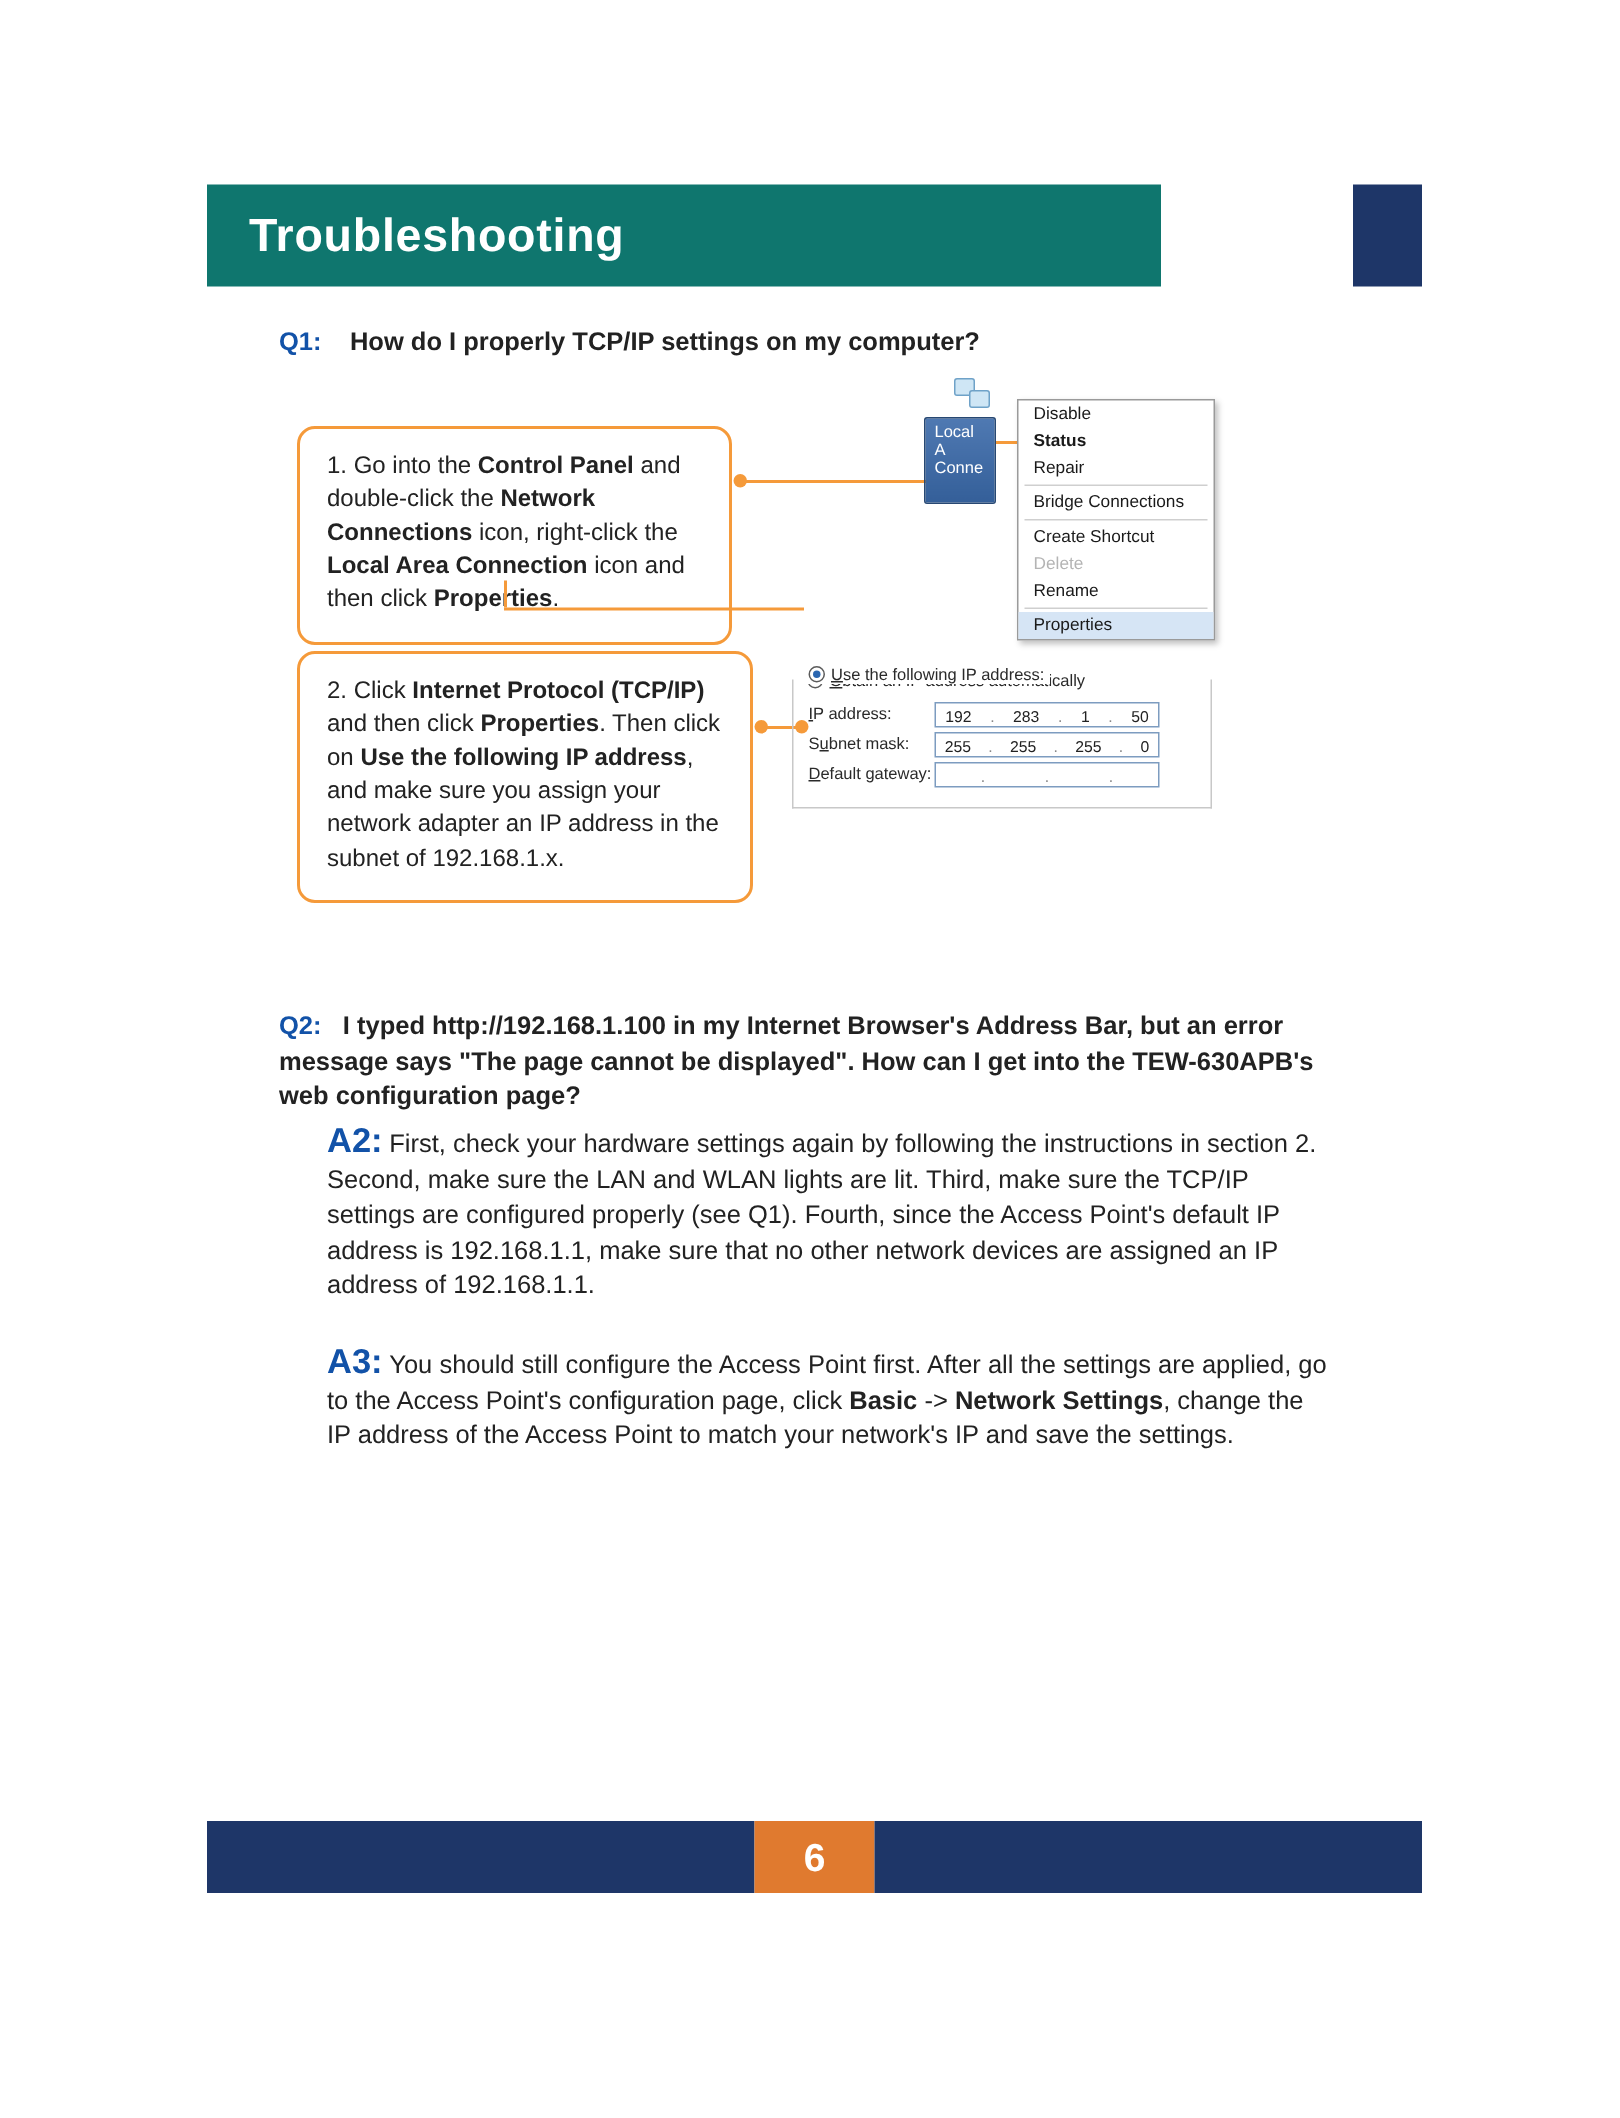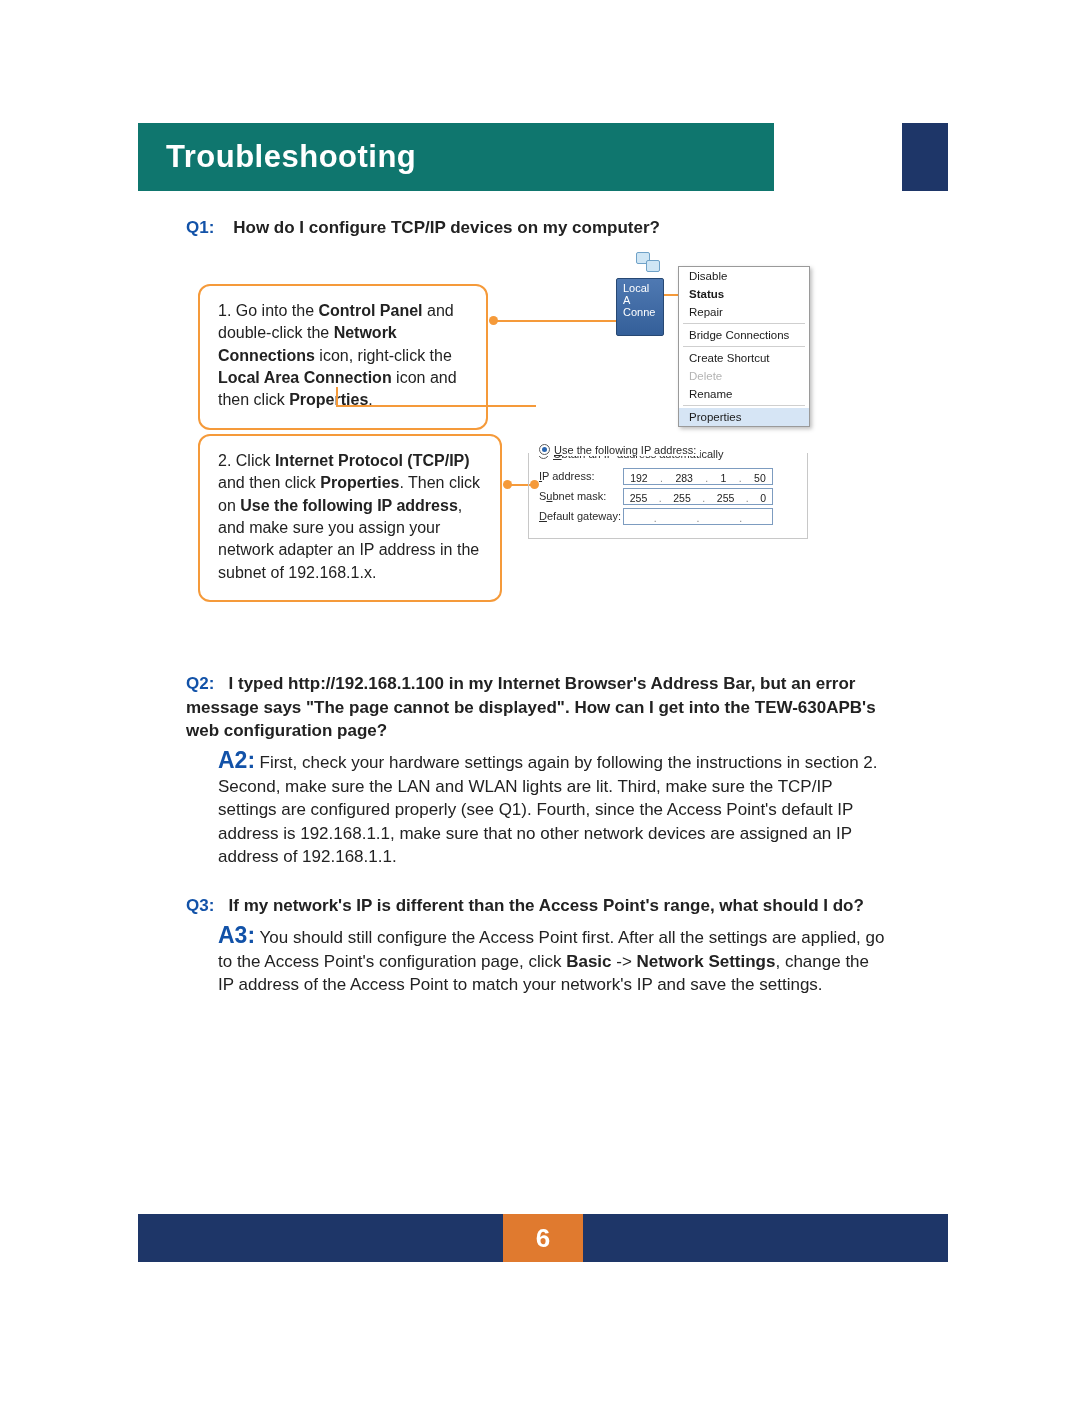--- a/index.html
+++ b/index.html
@@ -215,21 +215,21 @@
     <div class="banner-orange">
       <div class="banner-title">Troubleshooting</div>
     </div>
   </div>
 
   <div class="content">
 
     <div class="question">
       <span class="q-label">Q1:</span>
       <span>&nbsp;&nbsp;</span>
-      <span class="q-text">How do I configure TCP/IP devices on my computer?</span>
+      <span class="q-text">How do I properly TCP/IP settings on my computer?</span>
     </div>
 
     <div class="step-row">
       <div class="step-box">
         <span>1. Go into the </span><b>Control Panel</b><span> and double-click the </span><b>Network Connections</b><span> icon, right-click the </span><b>Local Area Connection</b><span> icon and then click </span><b>Properties</b><span>.</span>
       </div>
 
       <div class="connector-dot" style="left:303px; top:52px;"></div>
       <div class="connector-line" style="left:310px; top:56px; width:130px;"></div>
       <div class="connector-dot" style="left:438px; top:52px;"></div>
@@ -331,24 +331,20 @@
         <span class="q-label">Q2:</span>
         <span>&nbsp;&nbsp;</span><span class="q-text">I typed http://192.168.1.100 in my Internet Browser's Address Bar, but an error message says "The page cannot be displayed". How can I get into the TEW-630APB's web configuration page?</span>
       </div>
       <div class="answer-block">
         <span class="a-label">A2:</span>
         <span class="a-text">First, check your hardware settings again by following the instructions in section 2.  Second, make sure the LAN and WLAN lights are lit.  Third, make sure the TCP/IP settings are configured properly (see Q1).   Fourth, since the Access Point's default IP address is 192.168.1.1, make sure that no other network devices are assigned an IP address of 192.168.1.1.</span>
       </div>
     </div>
 
     <div class="qa-block2">
-      <div class="question">
-        <span class="q-label">Q3:</span>
-        <span>&nbsp;&nbsp;</span><span class="q-text">If my network's IP is different than the Access Point's range, what should I do?</span>
-      </div>
       <div class="answer-block">
         <span class="a-label">A3:</span>
         <span class="a-text">
           <span>You should still configure the Access Point first. After all the settings are applied, go to the Access Point's configuration page, click </span><b>Basic</b><span> -&gt; </span><b>Network Settings</b><span>, change the IP address of the Access Point to match your network's IP and save the settings.</span>
         </span>
       </div>
     </div>
 
   </div>
 

